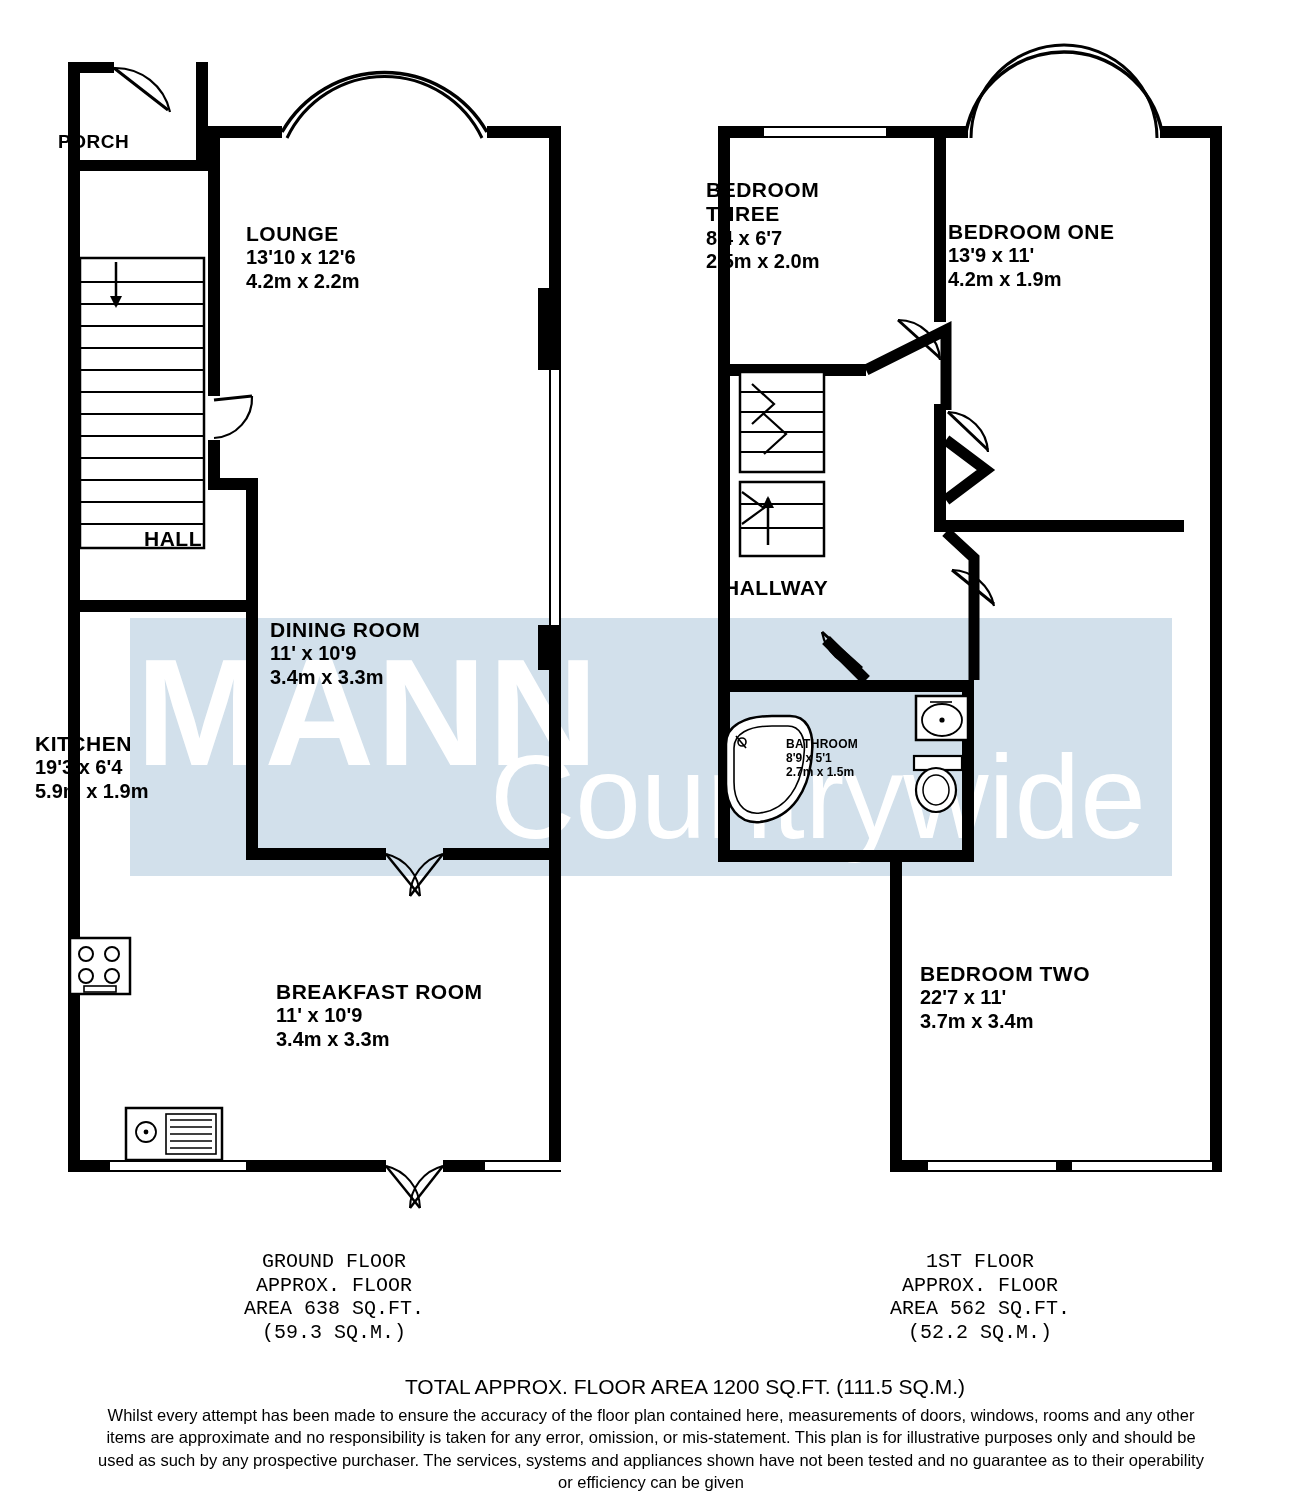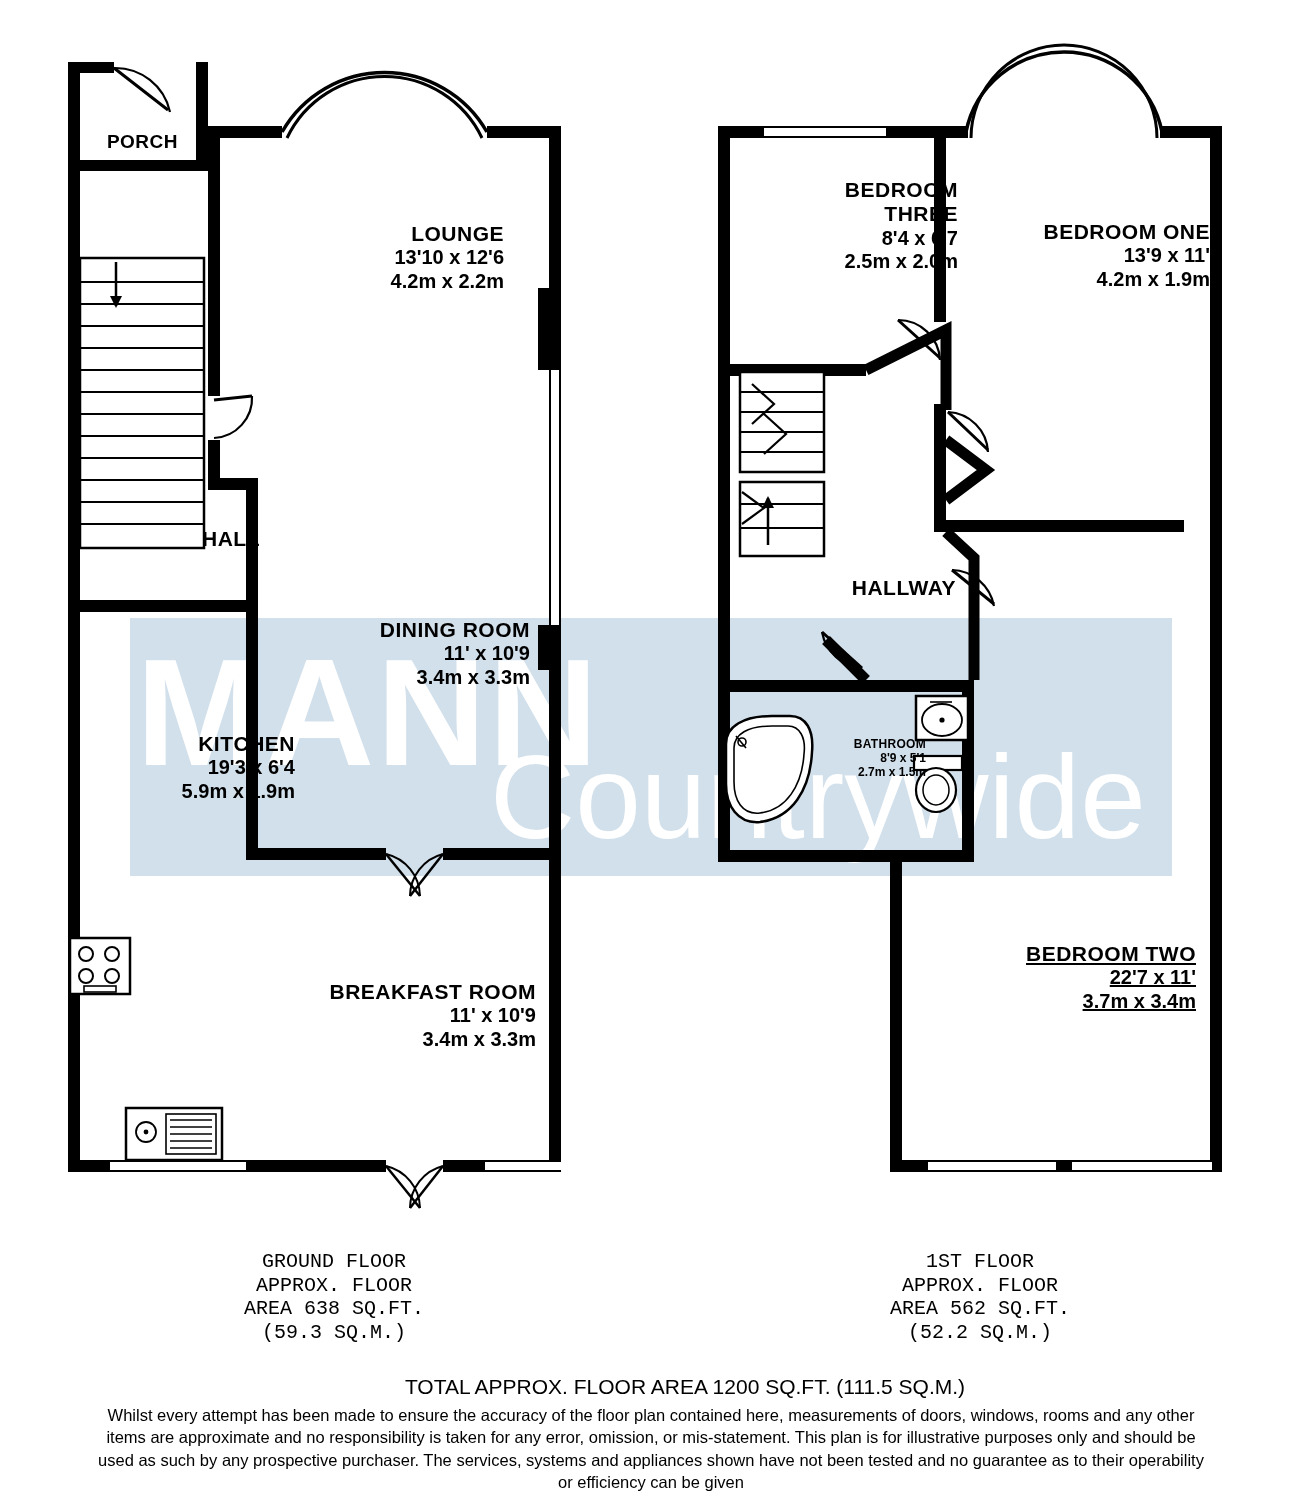--- a/index.html
+++ b/index.html
@@ -71,21 +71,21 @@
   }
   .winv {
     position: absolute;
     background: #ffffff;
     border-left: 2px solid #000;
     border-right: 2px solid #000;
     box-sizing: border-box;
   }
   .lbl {
     position: absolute;
-    text-align: right;
+    text-align: left;
     line-height: 1.16;
     white-space: nowrap;
     font-family: "Liberation Sans", sans-serif;
   }
   .room-name {
     font-size: 21px;
     font-weight: bold;
     letter-spacing: 0.5px;
   }
   .room-dims {
@@ -388,21 +388,21 @@
     </div>
 
     <div class="lbl plain-name" style="left:724px; top:576px; width:232px;">HALLWAY</div>
 
     <div class="lbl" style="left:786px; top:738px; width:140px;">
       <div class="small-name">BATHROOM</div>
       <div class="small-dims">8'9 x 5'1</div>
       <div class="small-dims">2.7m x 1.5m</div>
     </div>
 
-    <div class="lbl" style="left:920px; top:942px; width:276px;text-decoration:underline;">
+    <div class="lbl" style="left:920px; top:962px; width:276px;">
       <div class="room-name">BEDROOM TWO</div>
       <div class="room-dims">22'7 x 11'</div>
       <div class="room-dims">3.7m x 3.4m</div>
     </div>
   </div>
 
   <div class="footer-block" style="left:184px; top:1250px; width:300px;">
     <div>GROUND FLOOR</div>
     <div>APPROX. FLOOR</div>
     <div>AREA 638 SQ.FT.</div>

